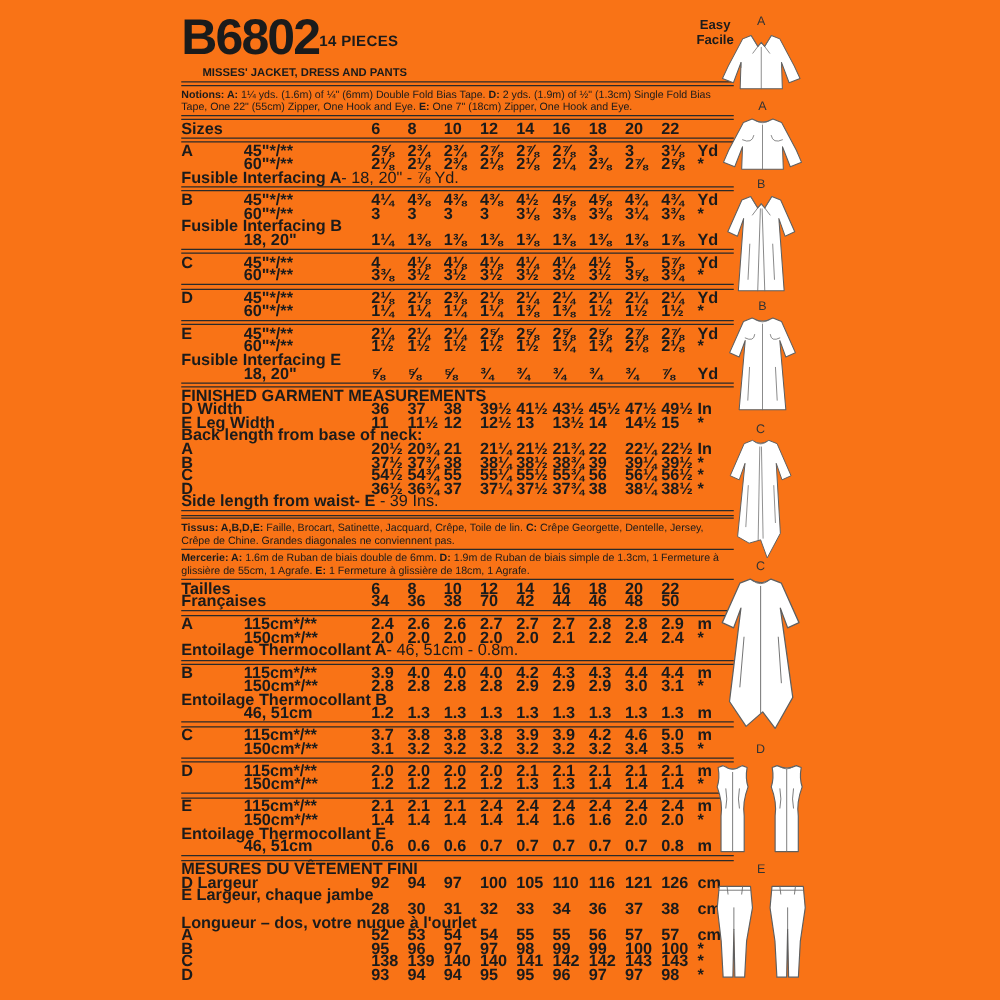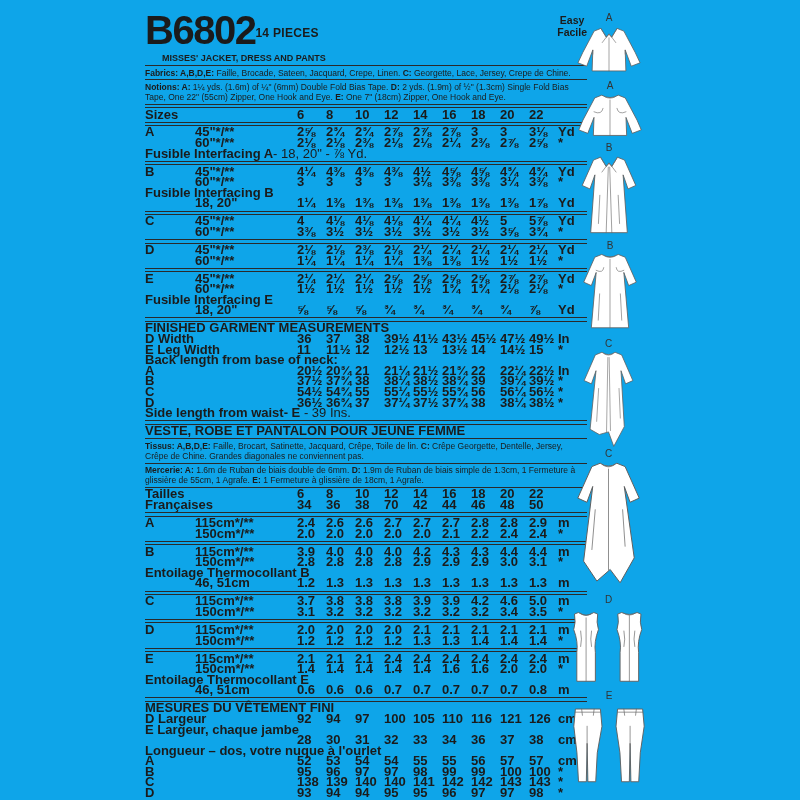--- a/index.html
+++ b/index.html
@@ -1,16 +1,16 @@
 <!DOCTYPE html>
 <html><head>
 <meta charset="utf-8">
 <style>
   html,body{margin:0;padding:0;background:#fff;}
-  .canvas{position:relative;width:800px;height:800px;background:#0ea5e9;overflow:hidden;
+  .canvas{position:relative;width:800px;height:800px;background:#f97316;overflow:hidden;
           font-family:"Liberation Sans",sans-serif;color:#1b1b1b;}
   .sheet{position:absolute;left:145px;top:10px;width:442px;}
   .title-row{display:flex;align-items:flex-start;height:42px;}
   .num{font-size:40px;font-weight:bold;letter-spacing:-1.5px;line-height:40px;}
   .pieces{font-size:12px;font-weight:bold;margin-top:16px;letter-spacing:.3px;}
   .difficulty{margin-left:auto;text-align:center;font-size:10.5px;font-weight:bold;line-height:12px;margin-top:4px;}
   .subtitle{font-size:9px;font-weight:bold;margin:1px 0 2px;padding-left:17px;}
   .para{font-size:8.5px;line-height:10.2px;margin:1.5px 0;}
   .para b{font-weight:bold;}
   .hr{border-top:1px solid #2a2a2a;margin:1.5px 0;height:0;}
@@ -33,21 +33,20 @@
     <div class="title-row">
       <span class="num">B6802</span>
       <span class="pieces">14 PIECES</span>
       <div class="difficulty">
         <div>Easy</div>
         <div>Facile</div>
       </div>
     </div>
     <div class="subtitle">MISSES' JACKET, DRESS AND PANTS</div>
     <div class="hr"></div>
-    <p id="fabrics" class="para"><b>Fabrics: A,B,D,E:</b><span> Faille, Brocade, Sateen, Jacquard, Crepe, Linen. </span><b>C:</b><span> Georgette, Lace, Jersey, Crepe de Chine.</span></p>
     <div class="hr"></div>
     <p id="notions" class="para"><b>Notions: A:</b><span> 1¼ yds. (1.6m) of ¼" (6mm) Double Fold Bias Tape. </span><b>D:</b><span> 2 yds. (1.9m) of ½" (1.3cm) Single Fold Bias Tape, One 22" (55cm) Zipper, One Hook and Eye. </span><b>E:</b><span> One 7" (18cm) Zipper, One Hook and Eye.</span></p>
     <div id="tbody">
         <div class="hr d"></div>
         <div class="tr">
           <span class="lbl2 b">Sizes</span>
           <span class="v b">6</span>
           <span class="v b">8</span>
           <span class="v b">10</span>
           <span class="v b">12</span>
@@ -310,21 +309,20 @@
           <span class="v b">37¼</span>
           <span class="v b">37½</span>
           <span class="v b">37¾</span>
           <span class="v b">38</span>
           <span class="v b">38¼</span>
           <span class="v b">38½</span>
           <span class="u b">*</span>
         </div>
         <div class="tr note"><b>Side length from waist- E</b><span> - 39 Ins.</span></div>
         <div class="hr d"></div>
-        <div class="tr sec b">VESTE, ROBE ET PANTALON POUR JEUNE FEMME</div>
         <div class="hr"></div>
         <div class="para"><b>Tissus: A,B,D,E:</b><span> Faille, Brocart, Satinette, Jacquard, Crêpe, Toile de lin. </span><b>C:</b><span> Crêpe Georgette, Dentelle, Jersey, Crêpe de Chine. Grandes diagonales ne conviennent pas.</span></div>
         <div class="hr"></div>
         <div class="para"><b>Mercerie: A:</b><span> 1.6m de Ruban de biais double de 6mm. </span><b>D:</b><span> 1.9m de Ruban de biais simple de 1.3cm, 1 Fermeture à glissière de 55cm, 1 Agrafe. </span><b>E:</b><span> 1 Fermeture à glissière de 18cm, 1 Agrafe.</span></div>
         <div class="hr"></div>
         <div class="tr">
           <span class="lbl2 b">Tailles</span>
           <span class="v b">6</span>
           <span class="v b">8</span>
           <span class="v b">10</span>
@@ -371,20 +369,21 @@
           <span class="v b">2.0</span>
           <span class="v b">2.0</span>
           <span class="v b">2.0</span>
           <span class="v b">2.0</span>
           <span class="v b">2.1</span>
           <span class="v b">2.2</span>
           <span class="v b">2.4</span>
           <span class="v b">2.4</span>
           <span class="u b">*</span>
         </div>
+        <div class="tr note"><b>Entoilage Thermocollant A</b><span>- 46, 51cm - 0.8m.</span></div>
         <div class="hr d"></div>
         <div class="tr">
           <span class="lbl b">B</span>
           <span class="sub b">115cm*/**</span>
           <span class="v b">3.9</span>
           <span class="v b">4.0</span>
           <span class="v b">4.0</span>
           <span class="v b">4.0</span>
           <span class="v b">4.2</span>
           <span class="v b">4.3</span>

